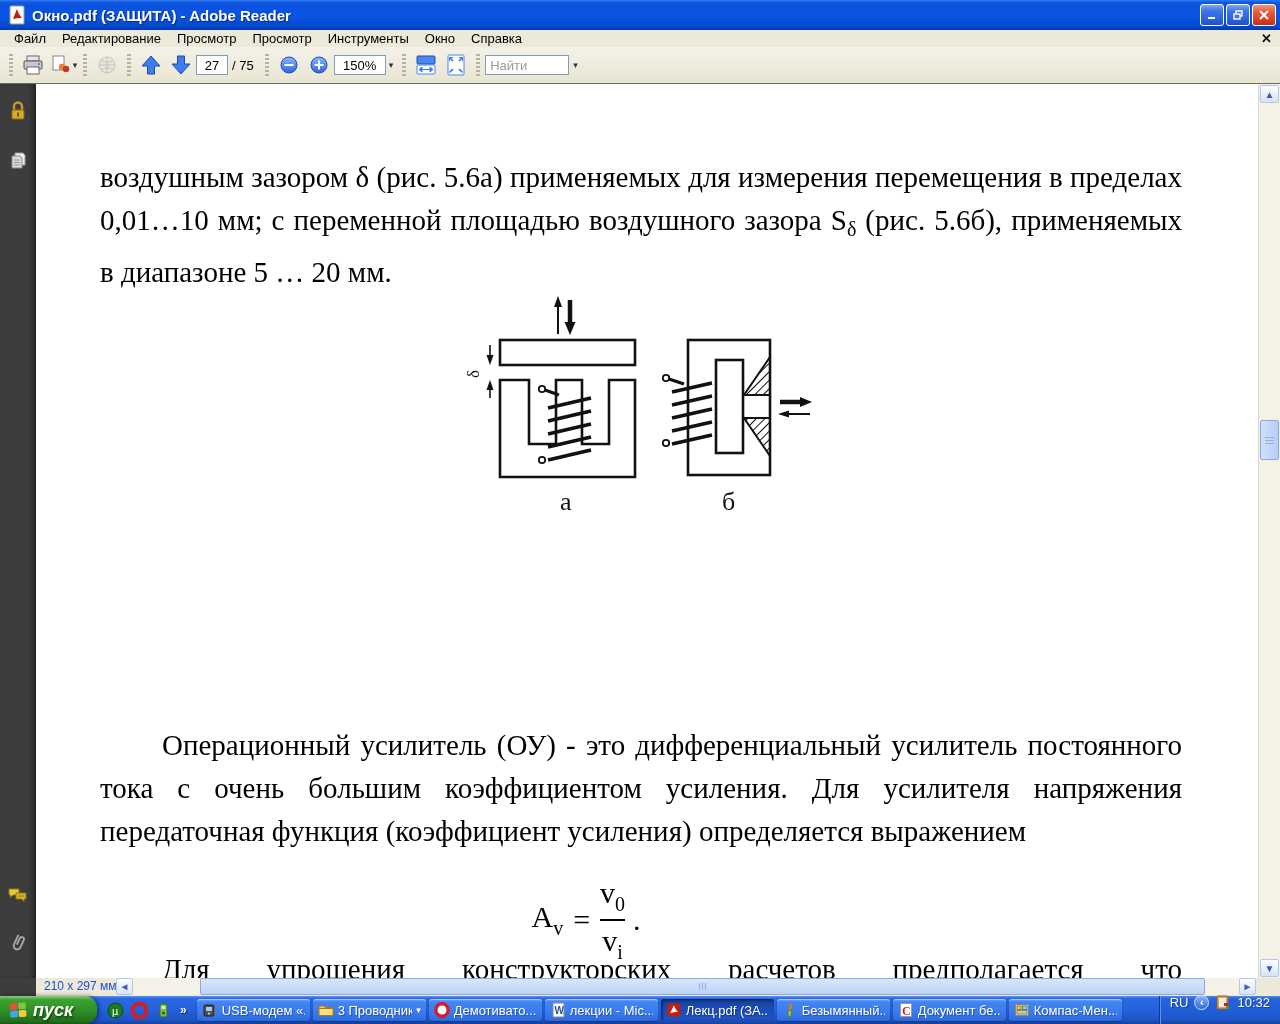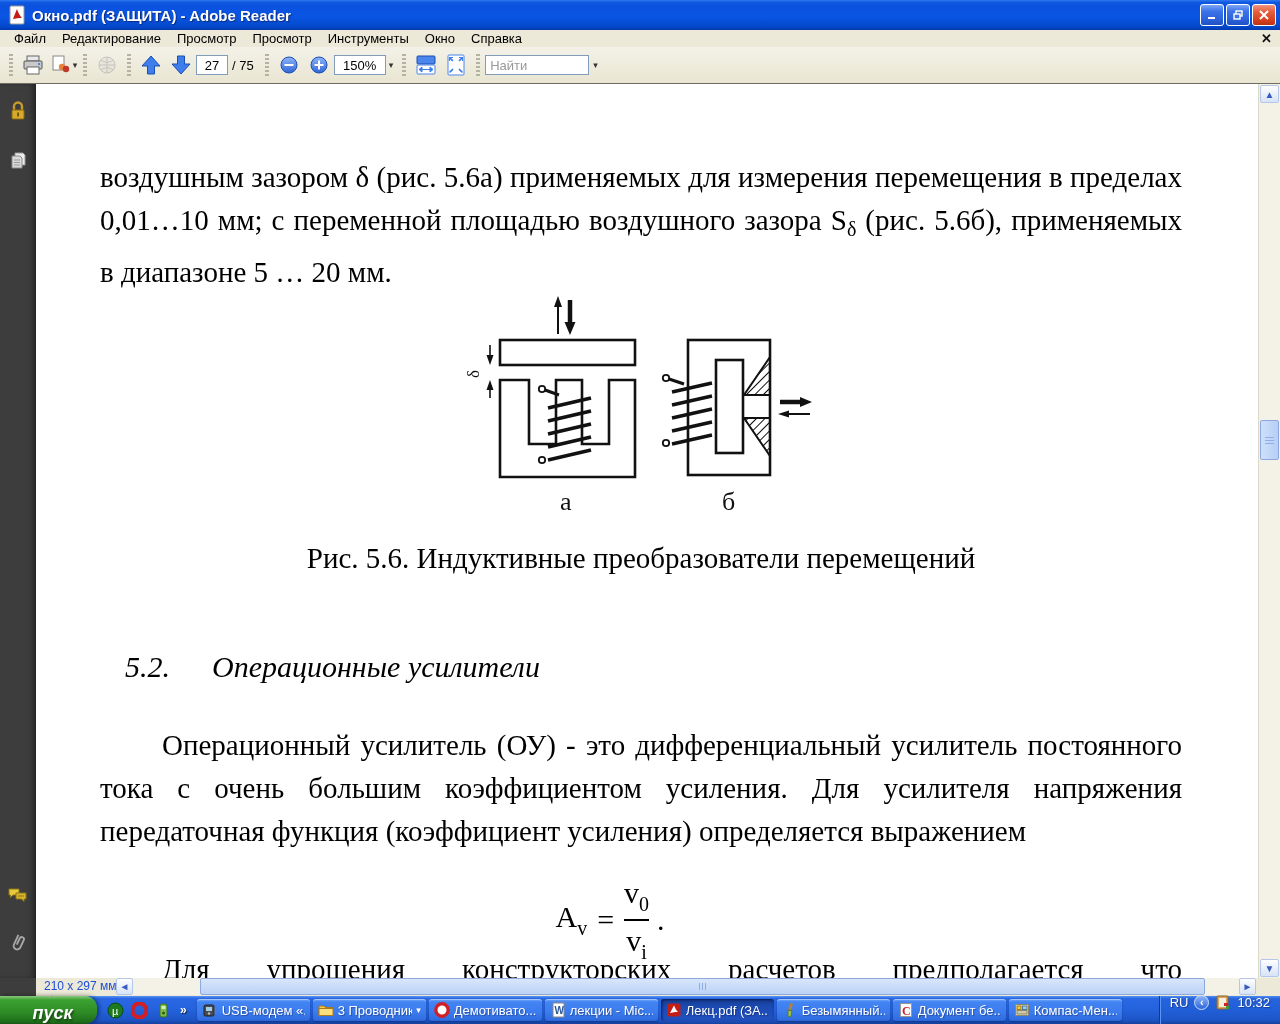--- a/index.html
+++ b/index.html
@@ -28,21 +28,21 @@
   .grip { width:4px; height:22px; margin:0 5px;
     background-image:repeating-linear-gradient(180deg,#b5b2a2 0 2px,transparent 2px 4px); }
   .tbtn { height:28px; min-width:30px; display:flex; align-items:center; justify-content:center; border-radius:2px; }
   .dd-arrow { font-size:9px; color:#333; margin-left:2px; }
   .pagebox, .zoombox { height:20px; background:#fff; border:1px solid #7F9DB9; font-size:13px; color:#000;
     display:flex; align-items:center; justify-content:center; }
   .pagebox { width:32px;text-align:center; }
   .zoombox { width:52px; }
   .pagetotal { font-size:13px; margin:0 6px 0 4px; color:#000; }
   .findwrap { height:20px; display:flex; align-items:center; }
-  .findinput { width:104px; height:20px; border:1px solid #7F9DB9; font-size:13px; padding:0 4px; color:#555;
+  .findinput { width:84px; height:20px; border:1px solid #7F9DB9; font-size:13px; padding:0 4px; color:#555;
     font-family:"Liberation Sans",sans-serif; }
   .findinput::placeholder { color:#999; }
 
   
   .main { position:absolute; top:84px; bottom:46px; left:0; right:0; background:#fff; }
   .side { position:absolute; left:0; top:0; bottom:0; width:36px; background:#3D3D3D;
     box-shadow:inset -5px 0 7px -3px rgba(0,0,0,.55); display:flex; flex-direction:column; align-items:center; }
   .side .sic { width:22px; height:22px; }
   .sic.lock { margin-top:16px; }
   .sic.pages { margin-top:28px; }
@@ -62,21 +62,21 @@
   .doc { position:absolute; left:36px; right:22px; top:0; bottom:0; background:#fff; overflow:hidden;
     font-family:"Liberation Serif", serif; color:#000; }
   .doc p { position:absolute; left:64px; width:1082px; font-size:29px; line-height:43px; text-align:justify; }
   .para1 { top:72px; }
   .s-sub { font-size:20px; vertical-align:-6px; }
   .figure { position:absolute; left:424px; top:206px; }
   .caption { position:absolute; left:64px; width:1082px; top:458px; text-align:center; font-size:29px; }
   .heading { position:absolute; left:89px; top:566px; font-size:30px; font-style:italic; }
   .heading .hnum { margin-right:42px; }
   .para2 { top:640px; text-indent:62px; }
-  .formula { position:absolute; left:424px; top:792px; width:300px; display:flex; align-items:center;
+  .formula { position:absolute; left:400px; top:792px; width:300px; display:flex; align-items:center;
     justify-content:center; font-size:30px; }
   .formula sub { font-size:20px; vertical-align:-8px; }
   .formula .feq { margin:0 10px; }
   .frac { display:inline-flex; flex-direction:column; align-items:center; margin-right:8px; }
   .frac .bar { width:100%; height:2px; background:#000; margin:3px 0; }
   .para3 { top:864px; text-indent:62px; text-align-last:justify; }
 
   
   .statusrow { position:absolute; bottom:28px; left:0; right:0; height:18px; background:#ECE9D8; }
   .statusrow .darkcorner { position:absolute; left:0; top:0; bottom:0; width:36px; background:#3D3D3D; }
@@ -90,21 +90,21 @@
     background:linear-gradient(180deg,#D8E6FC,#BCD2F6); }
   .hthumb::after { content:""; position:absolute; top:4px; bottom:4px; left:calc(50% - 4px); width:8px;
     background-image:repeating-linear-gradient(90deg,#8FAEE6 0 1px,transparent 1px 3px); }
 
   
   .taskbar { position:absolute; bottom:0; left:0; right:0; height:28px;
     background:linear-gradient(180deg,#5A95F5 0%,#2968E2 9%,#2463DE 45%,#1D55C6 85%,#15419E 100%);
     display:flex; align-items:center; }
   .startbtn { height:28px; width:97px; border-radius:0 12px 12px 0; display:flex; align-items:center; gap:5px;
     padding-left:8px; background:linear-gradient(180deg,#8CC97F 0%,#3BA231 14%,#2F8E27 55%,#1F6E1A 92%,#175613 100%);
-    box-shadow:2px 0 4px rgba(0,0,20,.45);flex-direction:column; }
+    box-shadow:2px 0 4px rgba(0,0,20,.45); }
   .startbtn .slabel { color:#fff; font-size:18px; font-weight:bold; font-style:italic; text-shadow:1px 2px 2px #14470f; }
   .qlaunch { display:flex; align-items:center; gap:7px; margin-left:10px; }
   .qlaunch .qic { width:17px; height:17px; }
   .qchevron { color:#fff; font-size:12px; font-weight:bold; margin-left:1px; text-shadow:1px 1px 1px #123; }
   .tasks { display:flex; gap:3px; margin-left:10px; }
   .taskbtn { width:113px; height:22px; border-radius:3px; display:flex; align-items:center; gap:4px; padding:0 5px;
     background:linear-gradient(180deg,#77A9F8 0%,#4384F3 14%,#3B7BEE 60%,#316FE2 90%,#2C65D4 100%);
     box-shadow:inset 0 1px 0 rgba(255,255,255,.35), 0 1px 2px rgba(0,0,30,.3);
     color:#fff; font-size:13px; white-space:nowrap; overflow:hidden; }
   .taskbtn .tlabel { overflow:hidden; text-overflow:clip; white-space:nowrap; text-shadow:1px 1px 1px rgba(0,0,40,.35); }
@@ -318,25 +318,21 @@
 
         <line x1="320" y1="112" x2="344" y2="112" stroke-width="4.5"></line>
         <polygon points="352,112 340,107 340,117" fill="#111" stroke="none"></polygon>
         <line x1="350" y1="124" x2="326" y2="124" stroke-width="2"></line>
         <polygon points="318,124 329,120.5 329,127.5" fill="#111" stroke="none"></polygon>
       </g>
       <text x="100" y="220" font-size="26" fill="#111" font-family="Liberation Serif, serif">а</text>
       <text x="262" y="220" font-size="26" fill="#111" font-family="Liberation Serif, serif">б</text>
     </svg>
 
-    <div class="caption">Рис. 5.6. Индуктивные преобразователи перемещений</div>
-
-    <div class="heading">
-      <span class="hnum">5.2.</span><span>Операционные усилители</span>
-    </div>
+
 
     <p class="para2">Операционный усилитель (ОУ) - это дифференциальный усилитель постоянного тока с очень большим коэффициентом усиления. Для усилителя напряжения передаточная функция (коэффициент усиления) определяется выражением</p>
 
     <div class="formula">
       <span><span>A</span><sub>v</sub></span>
       <span class="feq">=</span>
       <span class="frac">
         <span class="num"><span>v</span><sub>0</sub></span>
         <span class="bar"></span>
         <span class="den"><span>v</span><sub>i</sub></span>

